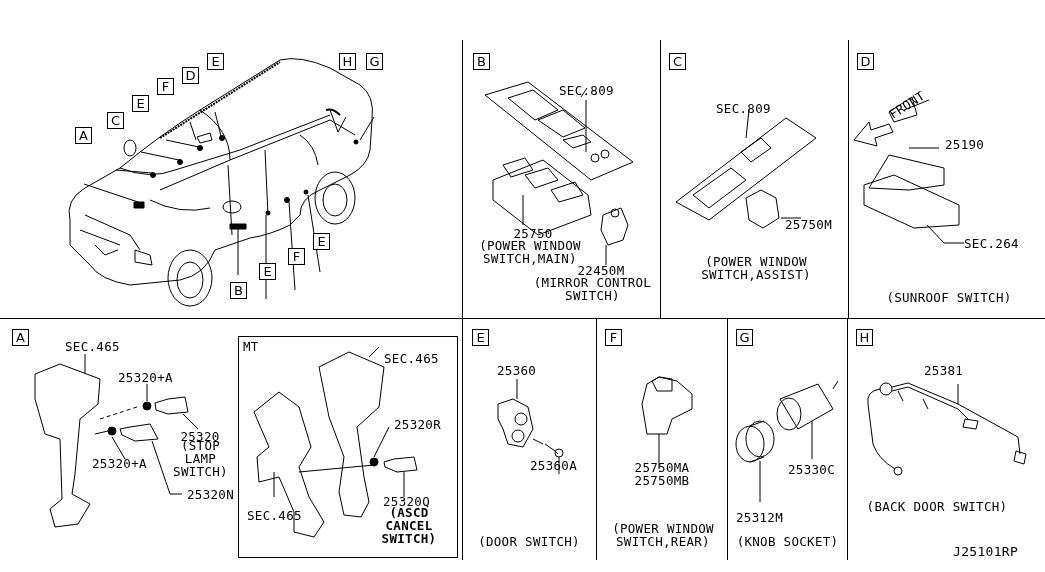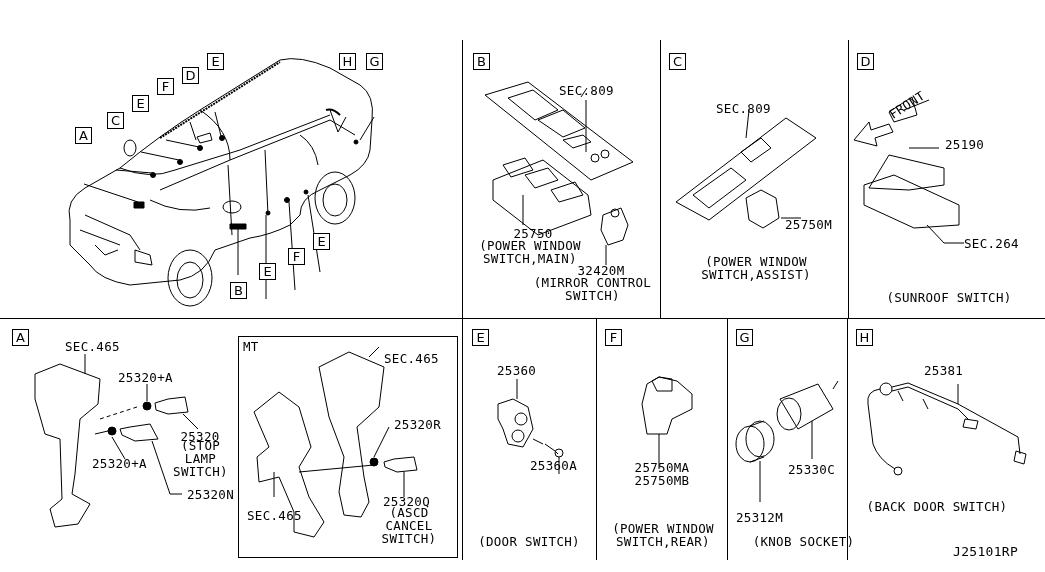--- a/index.html
+++ b/index.html
@@ -107,21 +107,21 @@
     <path d="M140 175 L158 168 L165 185 L160 200 L145 205 L138 190 Z"></path>
     <circle cx="152" cy="173" r="4"></circle>
     <path d="M60 155 L60 185"></path>
     <path d="M143 205 L143 225"></path>
     <path d="M123 112 L123 60"></path>
   </svg>
   <div class="lbl" style="left:96px;top:44px;">SEC.809</div>
   <div class="cap" style="left:40px;top:187px;width:60px;">25750</div>
   <div class="cap" style="left:2px;top:199px;width:130px;">(POWER WINDOW
 SWITCH,MAIN)</div>
-  <div class="cap" style="left:108px;top:224px;width:60px;">32420M</div>
+  <div class="cap" style="left:108px;top:224px;width:60px;">22450M</div>
   <div class="cap" style="left:62px;top:236px;width:135px;">(MIRROR CONTROL
 SWITCH)</div>
 </div>
 
 <div class="abs" style="left:661px;top:40px;width:187px;height:278px;">
   <div class="tag" style="left:8px;top:13px;">C</div>
   <svg width="187" height="278" fill="none" stroke="#000">
     <path d="M15 162 L125 78 L155 98 L48 180 Z"></path>
     <path d="M32 155 L70 128 L85 140 L48 168 Z"></path>
     <path d="M80 112 L100 98 L110 108 L90 122 Z"></path>
@@ -187,21 +187,21 @@
       <circle cx="135" cy="125" r="4" fill="#000"></circle>
       <path d="M145 125 L155 122 L175 120 L178 133 L158 135 L146 130 Z"></path>
       <path d="M60 135 L135 128"></path>
       <path d="M135 120 L150 90"></path>
       <path d="M165 135 L165 160"></path>
     </svg>
     <div class="lbl" style="left:145px;top:15px;">SEC.465</div>
     <div class="lbl" style="left:155px;top:81px;">25320R</div>
     <div class="lbl" style="left:8px;top:172px;">SEC.465</div>
     <div class="cap" style="left:140px;top:158px;width:55px;">25320Q</div>
-    <div class="cap" style="left:135px;top:169px;width:70px;">(ASCD
+    <div class="cap" style="left:135px;top:169px;width:70px;font-weight:bold;">(ASCD
 CANCEL
 SWITCH)</div>
   </div>
 </div>
 
 <div class="abs" style="left:463px;top:319px;width:133px;height:241px;">
   <div class="tag" style="left:9px;top:10px;">E</div>
   <svg width="133" height="241" fill="none" stroke="#000">
     <path d="M35 85 L50 80 L65 88 L70 110 L60 128 L45 125 L40 110 L35 100 Z"></path>
     <circle cx="58" cy="100" r="6"></circle>
@@ -237,21 +237,21 @@
     <ellipse cx="61" cy="95" rx="12" ry="16"></ellipse>
     <path d="M105 70 L110 62"></path>
     <ellipse cx="22" cy="125" rx="14" ry="18"></ellipse>
     <ellipse cx="32" cy="120" rx="14" ry="18"></ellipse>
     <path d="M22 107 L36 102 M22 143 L36 138"></path>
     <path d="M84 102 L84 140"></path>
     <path d="M32 142 L32 183"></path>
   </svg>
   <div class="lbl" style="left:60px;top:144px;">25330C</div>
   <div class="lbl" style="left:8px;top:192px;">25312M</div>
-  <div class="cap" style="left:16px;top:216px;width:119px;">(KNOB SOCKET)</div>
+  <div class="cap" style="left:0;top:216px;width:119px;">(KNOB SOCKET)</div>
 </div>
 
 <div class="abs" style="left:848px;top:319px;width:197px;height:241px;">
   <div class="tag" style="left:8px;top:10px;">H</div>
   <svg width="197" height="241" fill="none" stroke="#000">
     <circle cx="38" cy="70" r="6"></circle>
     <path d="M32 70 Q18 72 20 85 L25 125 Q30 140 47 150"></path>
     <circle cx="50" cy="152" r="4"></circle>
     <path d="M44 68 L60 64 L110 85 L170 118 L172 135"></path>
     <path d="M44 72 L60 68 L110 90 L120 100"></path>

